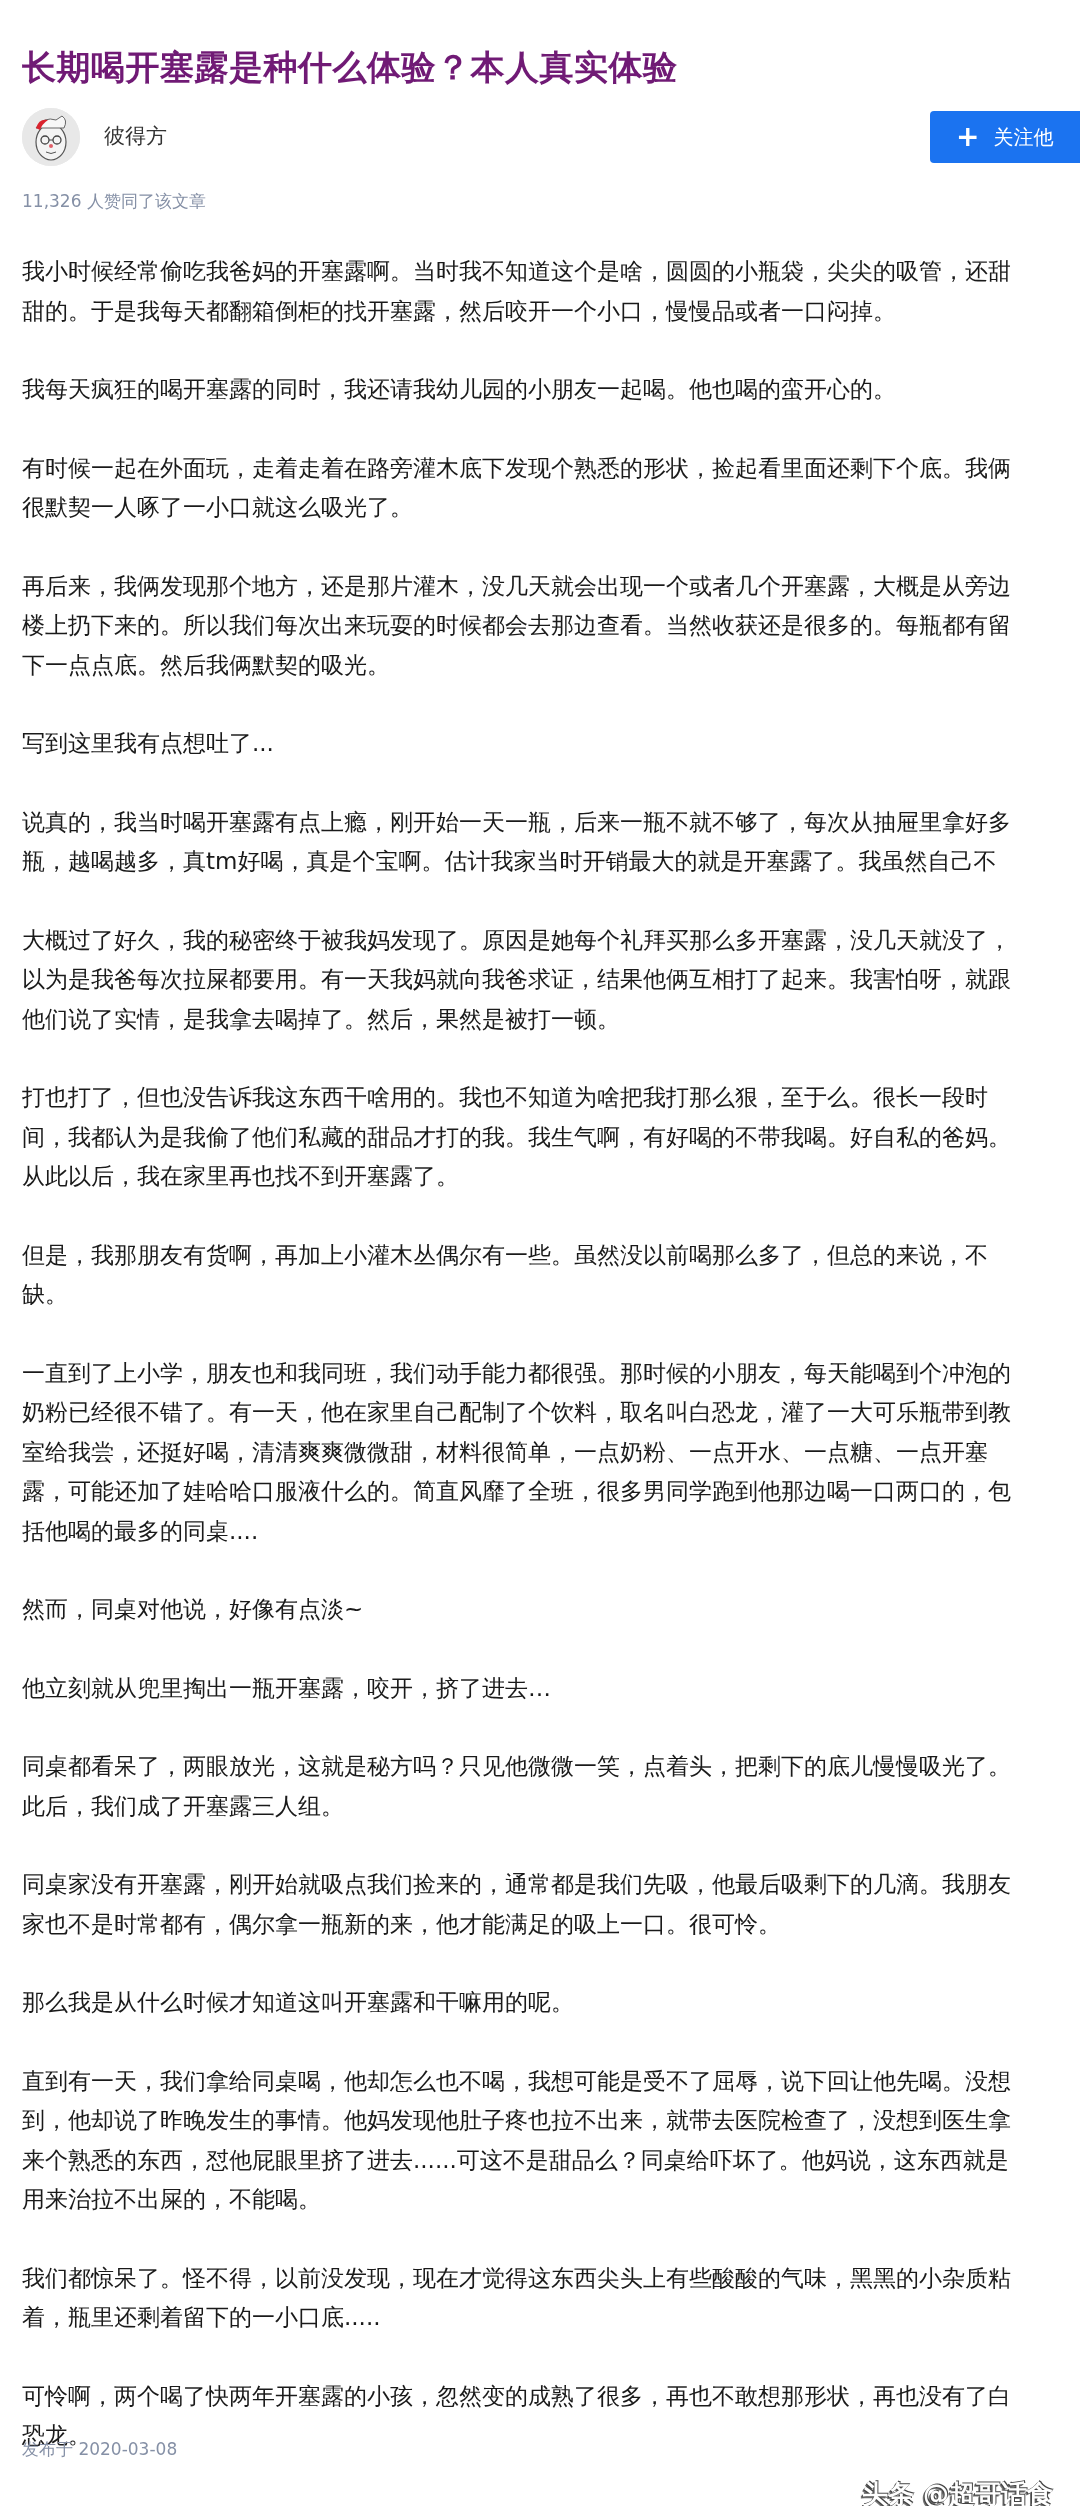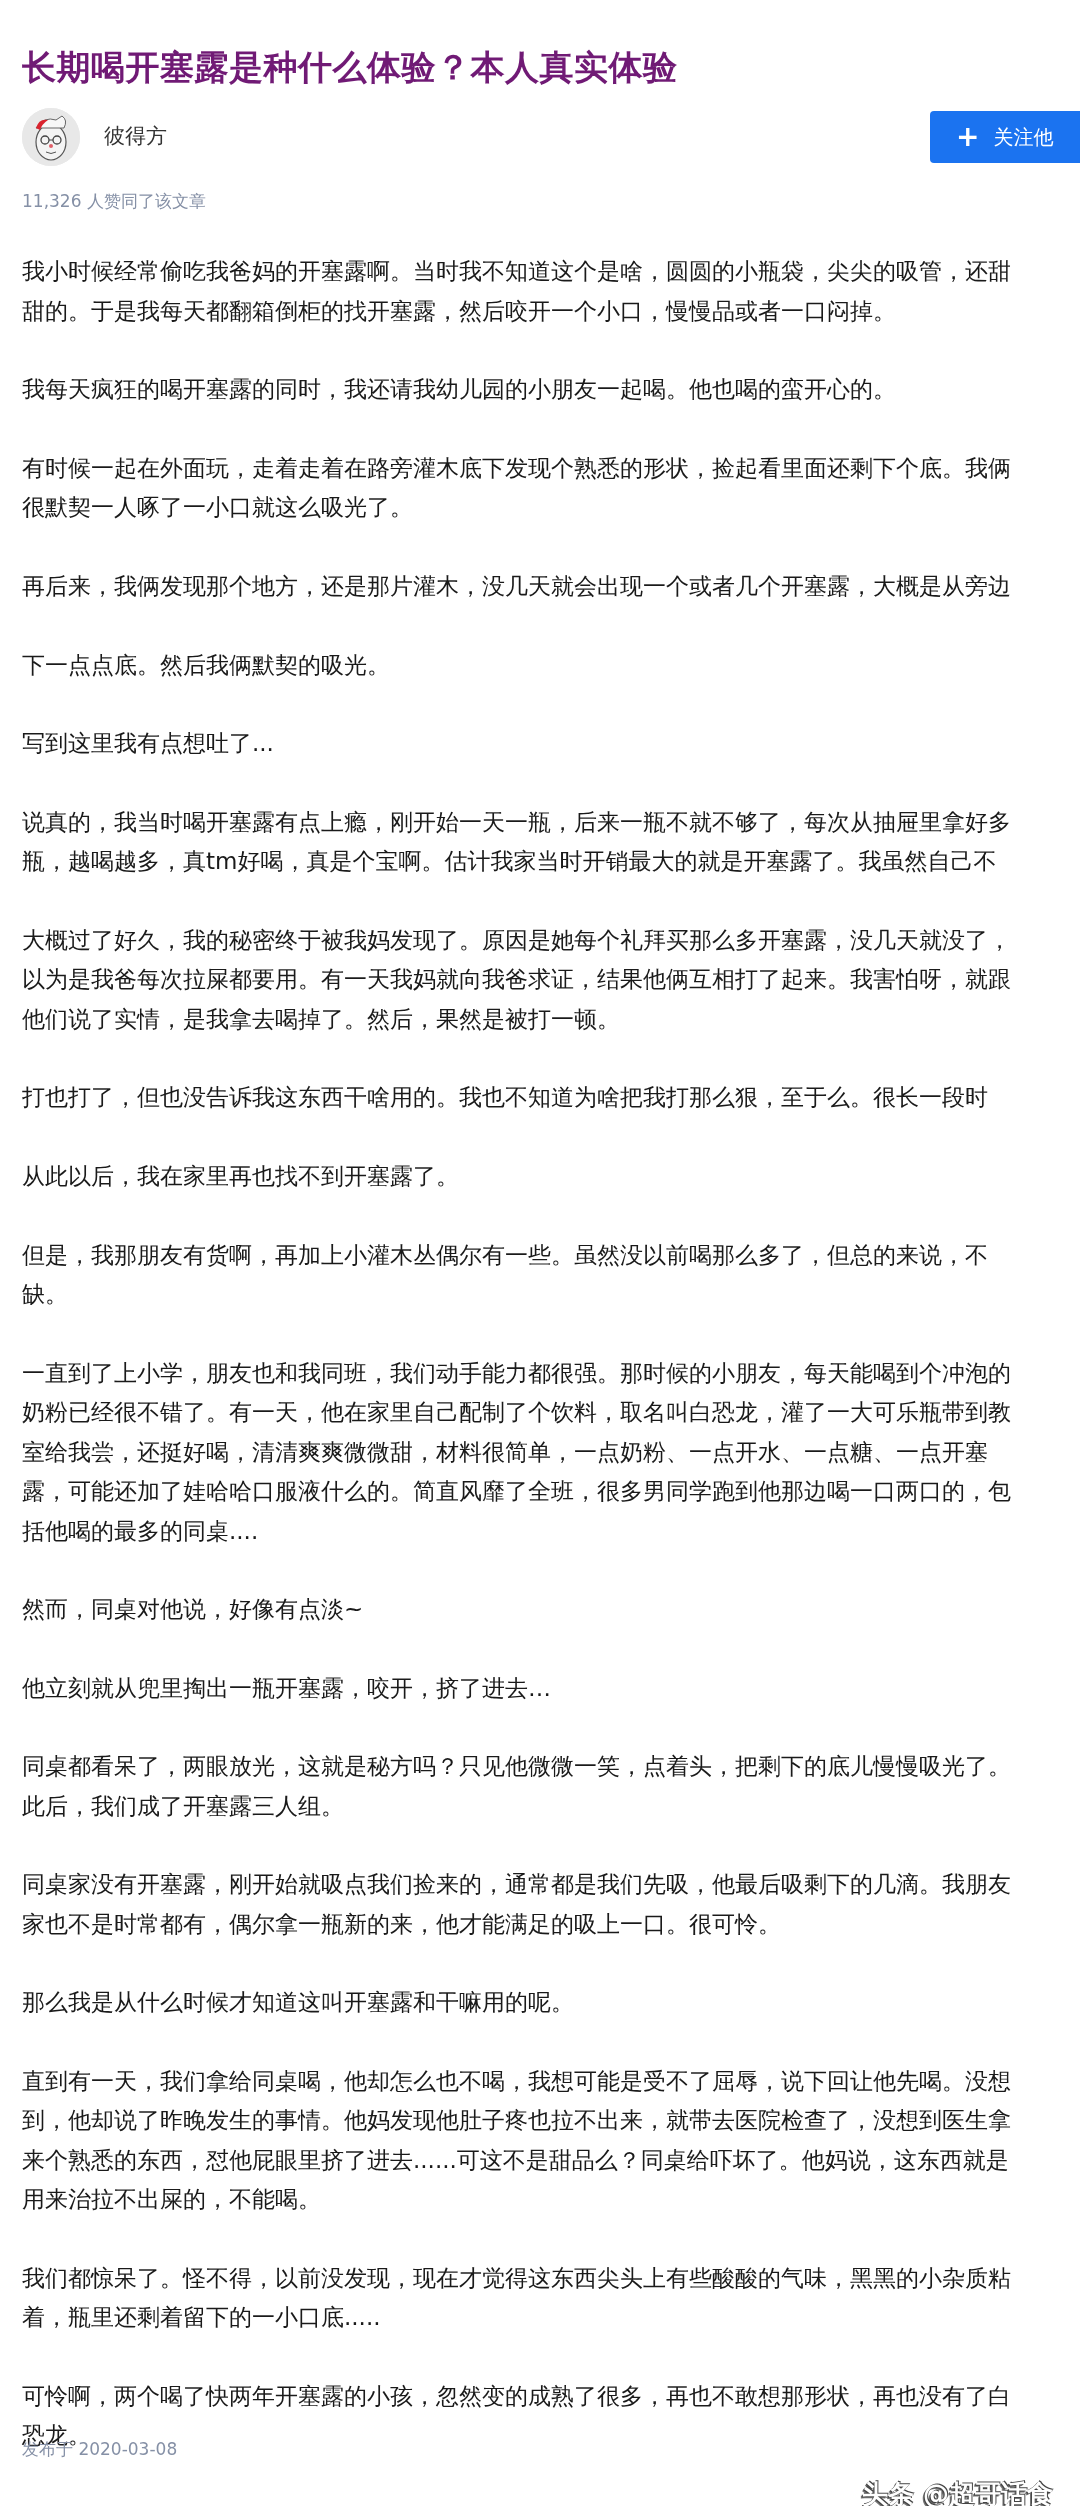--- a/index.html
+++ b/index.html
@@ -138,25 +138,25 @@
     <span>关注他</span>
   </div>
 </div>
 
 <div class="likes">11,326 人赞同了该文章</div>
 
 <div class="content" id="article-content">
     <p><span>我小时候经常偷吃我爸妈的开塞露啊。当时我不知道这个是啥，圆圆的小瓶袋，尖尖的吸管，还甜</span><br><span>甜的。于是我每天都翻箱倒柜的找开塞露，然后咬开一个小口，慢慢品或者一口闷掉。</span></p>
     <p><span>我每天疯狂的喝开塞露的同时，我还请我幼儿园的小朋友一起喝。他也喝的蛮开心的。</span></p>
     <p><span>有时候一起在外面玩，走着走着在路旁灌木底下发现个熟悉的形状，捡起看里面还剩下个底。我俩</span><br><span>很默契一人啄了一小口就这么吸光了。</span></p>
-    <p><span>再后来，我俩发现那个地方，还是那片灌木，没几天就会出现一个或者几个开塞露，大概是从旁边</span><br><br><span>下一点点底。然后我俩默契的吸光。</span></p>
+    <p><span>再后来，我俩发现那个地方，还是那片灌木，没几天就会出现一个或者几个开塞露，大概是从旁边</span><br><span>楼上扔下来的。所以我们每次出来玩耍的时候都会去那边查看。当然收获还是很多的。每瓶都有留</span><br><span>下一点点底。然后我俩默契的吸光。</span></p>
     <p><span>写到这里我有点想吐了...</span></p>
     <p><span>说真的，我当时喝开塞露有点上瘾，刚开始一天一瓶，后来一瓶不就不够了，每次从抽屉里拿好多</span><br><span>瓶，越喝越多，真tm好喝，真是个宝啊。估计我家当时开销最大的就是开塞露了。我虽然自己不</span><br></p>
     <p><span>大概过了好久，我的秘密终于被我妈发现了。原因是她每个礼拜买那么多开塞露，没几天就没了，</span><br><span>以为是我爸每次拉屎都要用。有一天我妈就向我爸求证，结果他俩互相打了起来。我害怕呀，就跟</span><br><span>他们说了实情，是我拿去喝掉了。然后，果然是被打一顿。</span></p>
-    <p><span>打也打了，但也没告诉我这东西干啥用的。我也不知道为啥把我打那么狠，至于么。很长一段时</span><br><br><span>从此以后，我在家里再也找不到开塞露了。</span></p>
+    <p><span>打也打了，但也没告诉我这东西干啥用的。我也不知道为啥把我打那么狠，至于么。很长一段时</span><br><span>间，我都认为是我偷了他们私藏的甜品才打的我。我生气啊，有好喝的不带我喝。好自私的爸妈。</span><br><span>从此以后，我在家里再也找不到开塞露了。</span></p>
     <p><span>但是，我那朋友有货啊，再加上小灌木丛偶尔有一些。虽然没以前喝那么多了，但总的来说，不</span><br><span>缺。</span></p>
     <p><span>一直到了上小学，朋友也和我同班，我们动手能力都很强。那时候的小朋友，每天能喝到个冲泡的</span><br><span>奶粉已经很不错了。有一天，他在家里自己配制了个饮料，取名叫白恐龙，灌了一大可乐瓶带到教</span><br><span>室给我尝，还挺好喝，清清爽爽微微甜，材料很简单，一点奶粉、一点开水、一点糖、一点开塞</span><br><span>露，可能还加了娃哈哈口服液什么的。简直风靡了全班，很多男同学跑到他那边喝一口两口的，包</span><br><span>括他喝的最多的同桌....</span></p>
     <p><span>然而，同桌对他说，好像有点淡~</span></p>
     <p><span>他立刻就从兜里掏出一瓶开塞露，咬开，挤了进去…</span></p>
     <p><span>同桌都看呆了，两眼放光，这就是秘方吗？只见他微微一笑，点着头，把剩下的底儿慢慢吸光了。</span><br><span>此后，我们成了开塞露三人组。</span></p>
     <p><span>同桌家没有开塞露，刚开始就吸点我们捡来的，通常都是我们先吸，他最后吸剩下的几滴。我朋友</span><br><span>家也不是时常都有，偶尔拿一瓶新的来，他才能满足的吸上一口。很可怜。</span></p>
     <p><span>那么我是从什么时候才知道这叫开塞露和干嘛用的呢。</span></p>
     <p><span>直到有一天，我们拿给同桌喝，他却怎么也不喝，我想可能是受不了屈辱，说下回让他先喝。没想</span><br><span>到，他却说了昨晚发生的事情。他妈发现他肚子疼也拉不出来，就带去医院检查了，没想到医生拿</span><br><span>来个熟悉的东西，怼他屁眼里挤了进去......可这不是甜品么？同桌给吓坏了。他妈说，这东西就是</span><br><span>用来治拉不出屎的，不能喝。</span></p>
     <p><span>我们都惊呆了。怪不得，以前没发现，现在才觉得这东西尖头上有些酸酸的气味，黑黑的小杂质粘</span><br><span>着，瓶里还剩着留下的一小口底.....</span></p>
     <p><span>可怜啊，两个喝了快两年开塞露的小孩，忽然变的成熟了很多，再也不敢想那形状，再也没有了白</span><br><span>恐龙。</span></p>

